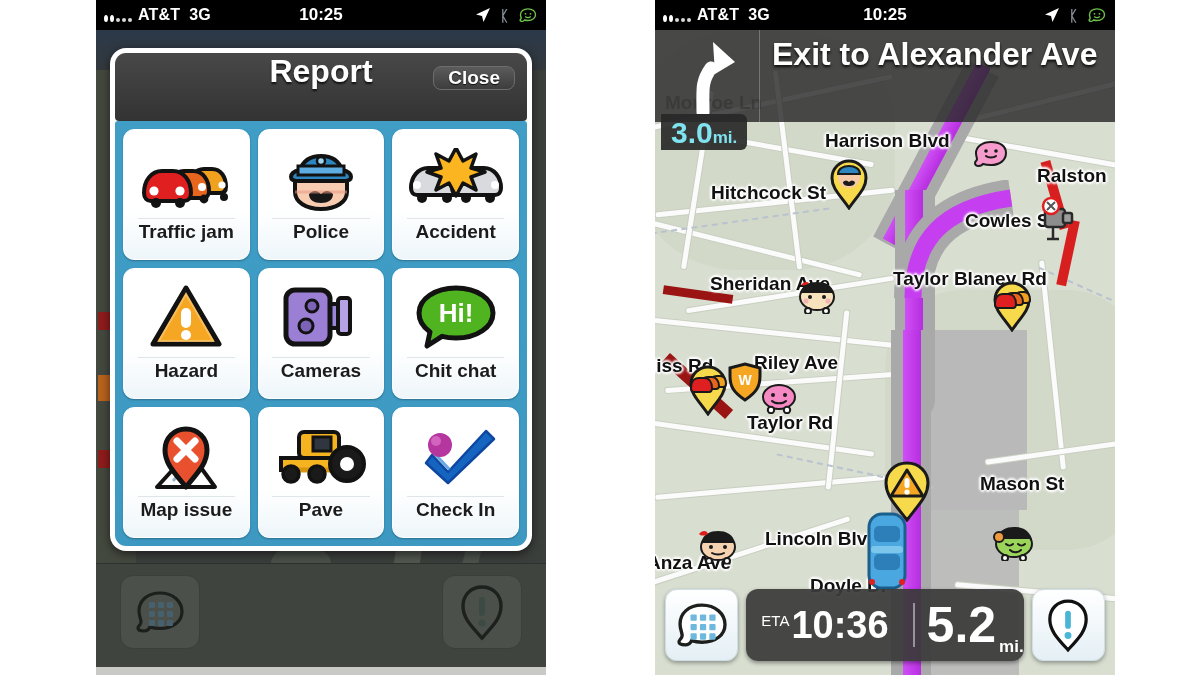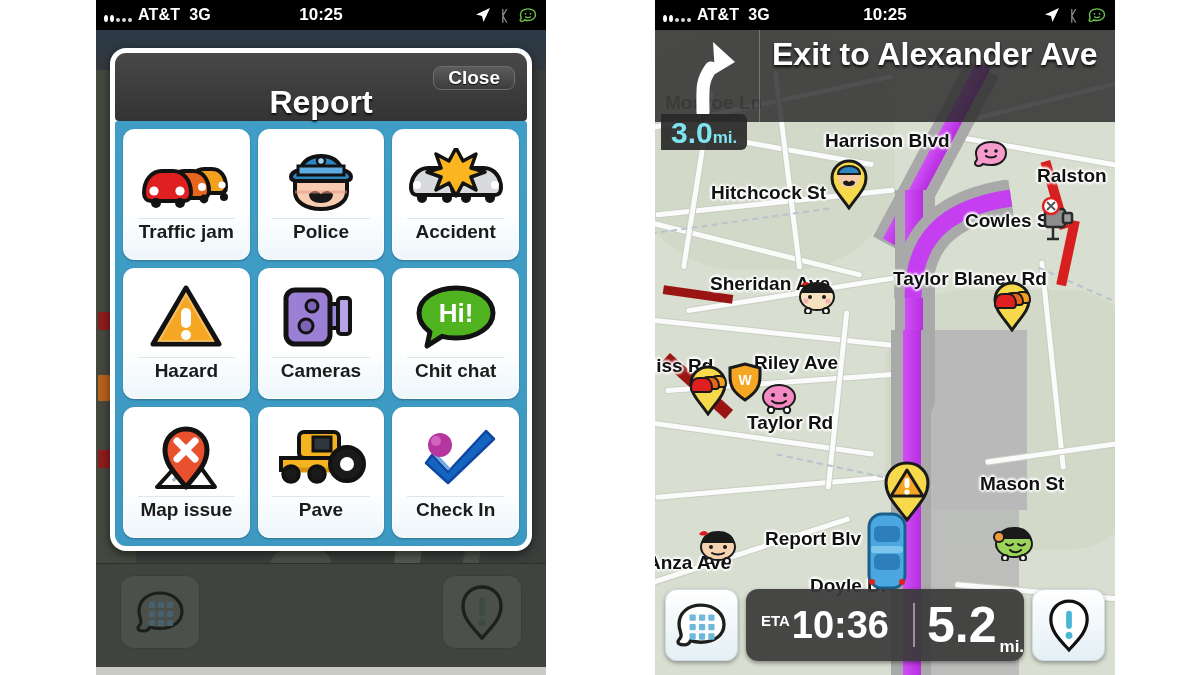--- a/index.html
+++ b/index.html
@@ -50,21 +50,21 @@
   .left-bottombar:after { content:""; position:absolute; left:0; right:0; bottom:0; height:8px; background:#c9c9c6;}
   .sq-btn { position:absolute; bottom:26px; width:80px; height:74px; border-radius:13px;
     background:#4b504b; border:1px solid #3a3f3a; display:flex; align-items:center; justify-content:center; }
   .sq-left  { left:24px; }
   .sq-right { right:24px; }
 
   
   .dialog { position:absolute; left:14px; right:14px; top:48px; z-index:30;
     background:#ffffff; border-radius:16px; padding:5px; box-shadow:0 3px 10px rgba(0,0,0,.55); }
   .dlg-head { position:relative; background:#3b3b3b; border-radius:11px 11px 4px 4px;
-    height:68px; display:flex; align-items:flex-end; justify-content:center;
+    height:68px; display:flex; align-items:flex-start; justify-content:center;
     background-image:linear-gradient(#484848,#333333); }
   .dlg-title { color:#fff; font-size:32px; font-weight:bold; text-shadow:0 2px 2px rgba(0,0,0,.75); }
   .dlg-close { position:absolute; right:12px; top:13px; height:24px; padding:0 14px;
     display:flex; align-items:center; justify-content:center;
     background:linear-gradient(#5b5b5b,#3d3d3d); border:1px solid #6d6d6d; border-radius:8px;
     color:#fff; font-size:19px; font-weight:bold; text-shadow:0 1px 1px rgba(0,0,0,.8); }
   .dlg-body { background:#3f9dc6; background-image:linear-gradient(#3f9dc6,#3d99c2);
     border-radius:3px 3px 11px 11px; padding:8px; display:grid;
     grid-template-columns:repeat(3,1fr); gap:8px; }
   .tile { background:linear-gradient(#ffffff 62%,#eef6fa); border:1px solid #ffffff;
@@ -106,21 +106,21 @@
   
   .rb { position:absolute; bottom:14px; left:0; right:0; height:72px; z-index:25;
     display:flex; align-items:center; padding:0 10px; gap:8px; }
   .rb-btn { width:78px; height:72px; border-radius:12px;
     background:linear-gradient(#ffffff,#e4eff5); border:1px solid #cfdde4;
     display:flex; align-items:center; justify-content:center; box-shadow:0 2px 4px rgba(0,0,0,.35); }
   .eta-box { flex:1; height:72px; border-radius:12px; background:rgba(58,58,58,.93);
     display:flex; align-items:center; justify-content:center; color:#fff; position:relative;
     box-shadow:0 2px 4px rgba(0,0,0,.4); }
   .eta-left { display:flex; align-items:flex-start; padding-right:12px; }
-  .eta-tag { font-size:15px; font-weight:bold; margin:6px 2px 0 15px; }
+  .eta-tag { font-size:15px; font-weight:normal; margin:6px 2px 0 15px; }
   .eta-time { font-size:38px; font-weight:bold; line-height:1; }
   .eta-div { width:2px; height:44px; background:rgba(255,255,255,.45); margin:0 12px; }
   .eta-dist { font-size:50px; font-weight:bold; line-height:1; }
   .eta-unit { font-size:17px; font-weight:bold; align-self:flex-end; margin:0 0 4px 3px; }
 </style>
 </head>
 <body>
 
 <div class="stage">
 
@@ -394,21 +394,21 @@
       <div class="lbl" style="left:170px;top:100px;">Harrison Blvd</div>
       <div class="lbl" style="left:362px;top:135px;padding-left:20px;">Ralston</div>
       <div class="lbl" style="left:56px;top:152px;">Hitchcock St</div>
       <div class="lbl" style="left:310px;top:180px;">Cowles St</div>
       <div class="lbl" style="left:55px;top:243px;">Sheridan Ave</div>
       <div class="lbl" style="left:238px;top:238px;">Taylor Blaney Rd</div>
       <div class="lbl" style="left:-4px;top:325px;">liss Rd</div>
       <div class="lbl" style="left:99px;top:322px;">Riley Ave</div>
       <div class="lbl" style="left:92px;top:382px;">Taylor Rd</div>
       <div class="lbl" style="left:325px;top:443px;">Mason St</div>
-      <div class="lbl" style="left:110px;top:498px;">Report Blv</div>
+      <div class="lbl" style="left:110px;top:498px;">Lincoln Blv</div>
       <div class="lbl" style="left:-8px;top:522px;">Anza Ave</div>
       <div class="lbl" style="left:155px;top:545px;">Doyle Dr</div>
 
       <svg class="pin" style="left:174px;top:128px;" viewBox="0 0 40 52">
         <path d="M20 50C10 36 3 30 3 20 3 10 11 3 20 3s17 7 17 17c0 10-7 16-17 30z" fill="#f7d94c" stroke="#1a1a1a" stroke-width="3"></path>
         <circle cx="20" cy="19" r="11" fill="#f6c9a8"></circle>
         <path d="M9 16c0-5 5-8 11-8s11 3 11 8z" fill="#2e86c1" stroke="#1a1a1a" stroke-width="2"></path>
         <path d="M14 24c2-2 4-2 6 0 2-2 4-2 6 0 0 3-3 4-6 4s-6-1-6-4z" fill="#1a1a1a"></path>
       </svg>
       <svg class="pin" style="left:337px;top:250px;" viewBox="0 0 40 52">

